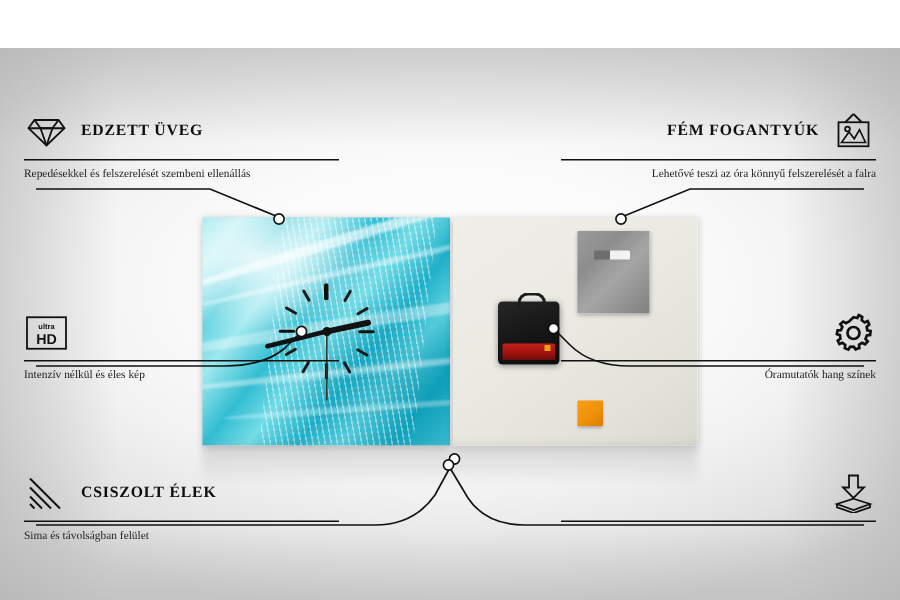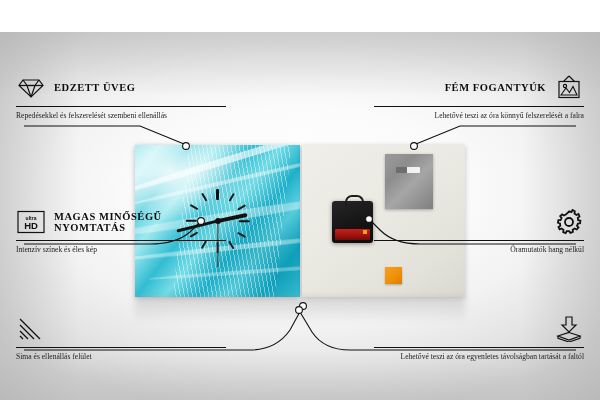--- a/index.html
+++ b/index.html
@@ -247,39 +247,39 @@
 
   <div class="callout left" id="c-print">
     <div class="head">
       <span class="icon">
         <svg width="28" height="24" viewBox="0 0 28 24">
           <rect x="1" y="1.5" width="26" height="21" fill="none" stroke="#111" stroke-width="1.2"></rect>
           <text x="14" y="9.5" font-family="Liberation Sans, sans-serif" font-size="5" font-weight="700" text-anchor="middle" fill="#111">ultra</text>
           <text x="14" y="19" font-family="Liberation Sans, sans-serif" font-size="9.5" font-weight="700" text-anchor="middle" fill="#111">HD</text>
         </svg>
       </span>
-      <span class="title">MAGAS MINŐSÉGŰ NYOMTATÁS</span>
-    </div>
-    <div class="rule"></div>
-    <div class="desc">Intenzív színek és éles kép</div>
+    </div>
+    <div class="rule"></div>
+    <div class="desc">Intenzív nélkül és éles kép</div>
   </div>
 
   <div class="callout left" id="c-edges">
     <div class="head">
       <span class="icon">
         <svg width="26" height="24" viewBox="0 0 26 24" stroke="#111" stroke-width="1.3" fill="none">
           <path d="M2 2 L22 22"></path>
             <path d="M2 8 L16 22"></path>
             <path d="M2 14 L10 22"></path>
             <path d="M2 19 L5 22"></path>
         </svg>
       </span>
-    </div>
-    <div class="rule"></div>
-    <div class="desc">Sima és ellenállás felület</div>
+      <span class="title">CSISZOLT ÉLEK</span>
+    </div>
+    <div class="rule"></div>
+    <div class="desc">Sima és távolságban felület</div>
   </div>
 
   <div class="callout right" id="c-handles">
     <div class="head">
       <span class="icon">
         <svg width="28" height="26" viewBox="0 0 28 26" fill="none" stroke="#111" stroke-width="1.2">
           <path d="M14 1 L8.5 6.5 M14 1 L19.5 6.5"></path>
           <rect x="4" y="6.5" width="20" height="16"></rect>
           <path d="M6 20 L11 13 L14.5 17.5 L18 11.5 L22 20 Z" stroke-width="1.1"></path>
           <circle cx="10" cy="11" r="1.6"></circle>
@@ -294,30 +294,29 @@
   <div class="callout right" id="c-mechanism">
     <div class="head">
       <span class="icon">
         <svg width="26" height="26" viewBox="0 0 26 26" fill="none" stroke="#111" stroke-width="1.8">
           <path d="M13 2.5 l2.6 .5 .9 -2 2.3 1.3 -.3 2.2 2 1.5 2 -1 1 2.4 -1.7 1.4 .4 2.4 2.2 .5 -.3 2.6 -2.2 .3 -.9 2.3 1.5 1.7 -1.8 1.9 -2 -1 -2 1.3 .2 2.2 -2.5 .9 -1.3 -1.8 -2.4 .1 -1.1 1.9 -2.4 -1 .3 -2.2 -1.9 -1.4 -2 .9 -1.1 -2.3 1.8 -1.3 -.3 -2.4 -2.1 -.7 .5 -2.5 2.2 -.1 1 -2.2 -1.4 -1.8 1.9 -1.7 1.9 1.1 2.1 -1.2 Z"></path>
           <circle cx="13" cy="13" r="4"></circle>
         </svg>
       </span>
     </div>
     <div class="rule"></div>
-    <div class="desc">Óramutatók hang nélkül</div>
+    <div class="desc">Óramutatók hang színek</div>
   </div>
 
   <div class="callout right" id="c-foam">
     <div class="head">
       <span class="icon">
         <svg width="28" height="26" viewBox="0 0 28 26" fill="none" stroke="#111" stroke-width="1.2">
           <path d="M11 1 h6 v8 h4 l-7 7 -7 -7 h4 Z"></path>
           <path d="M14 16.5 L25 20 L14 24 L3 20 Z"></path>
           <path d="M3 20 v2.2 L14 26 L25 22.2 V20"></path>
         </svg>
       </span>
     </div>
     <div class="rule"></div>
-    <div class="desc">Lehetővé teszi az óra egyenletes távolságban tartását a faltól</div>
   </div>
 
 </div>
 
 </body></html>

